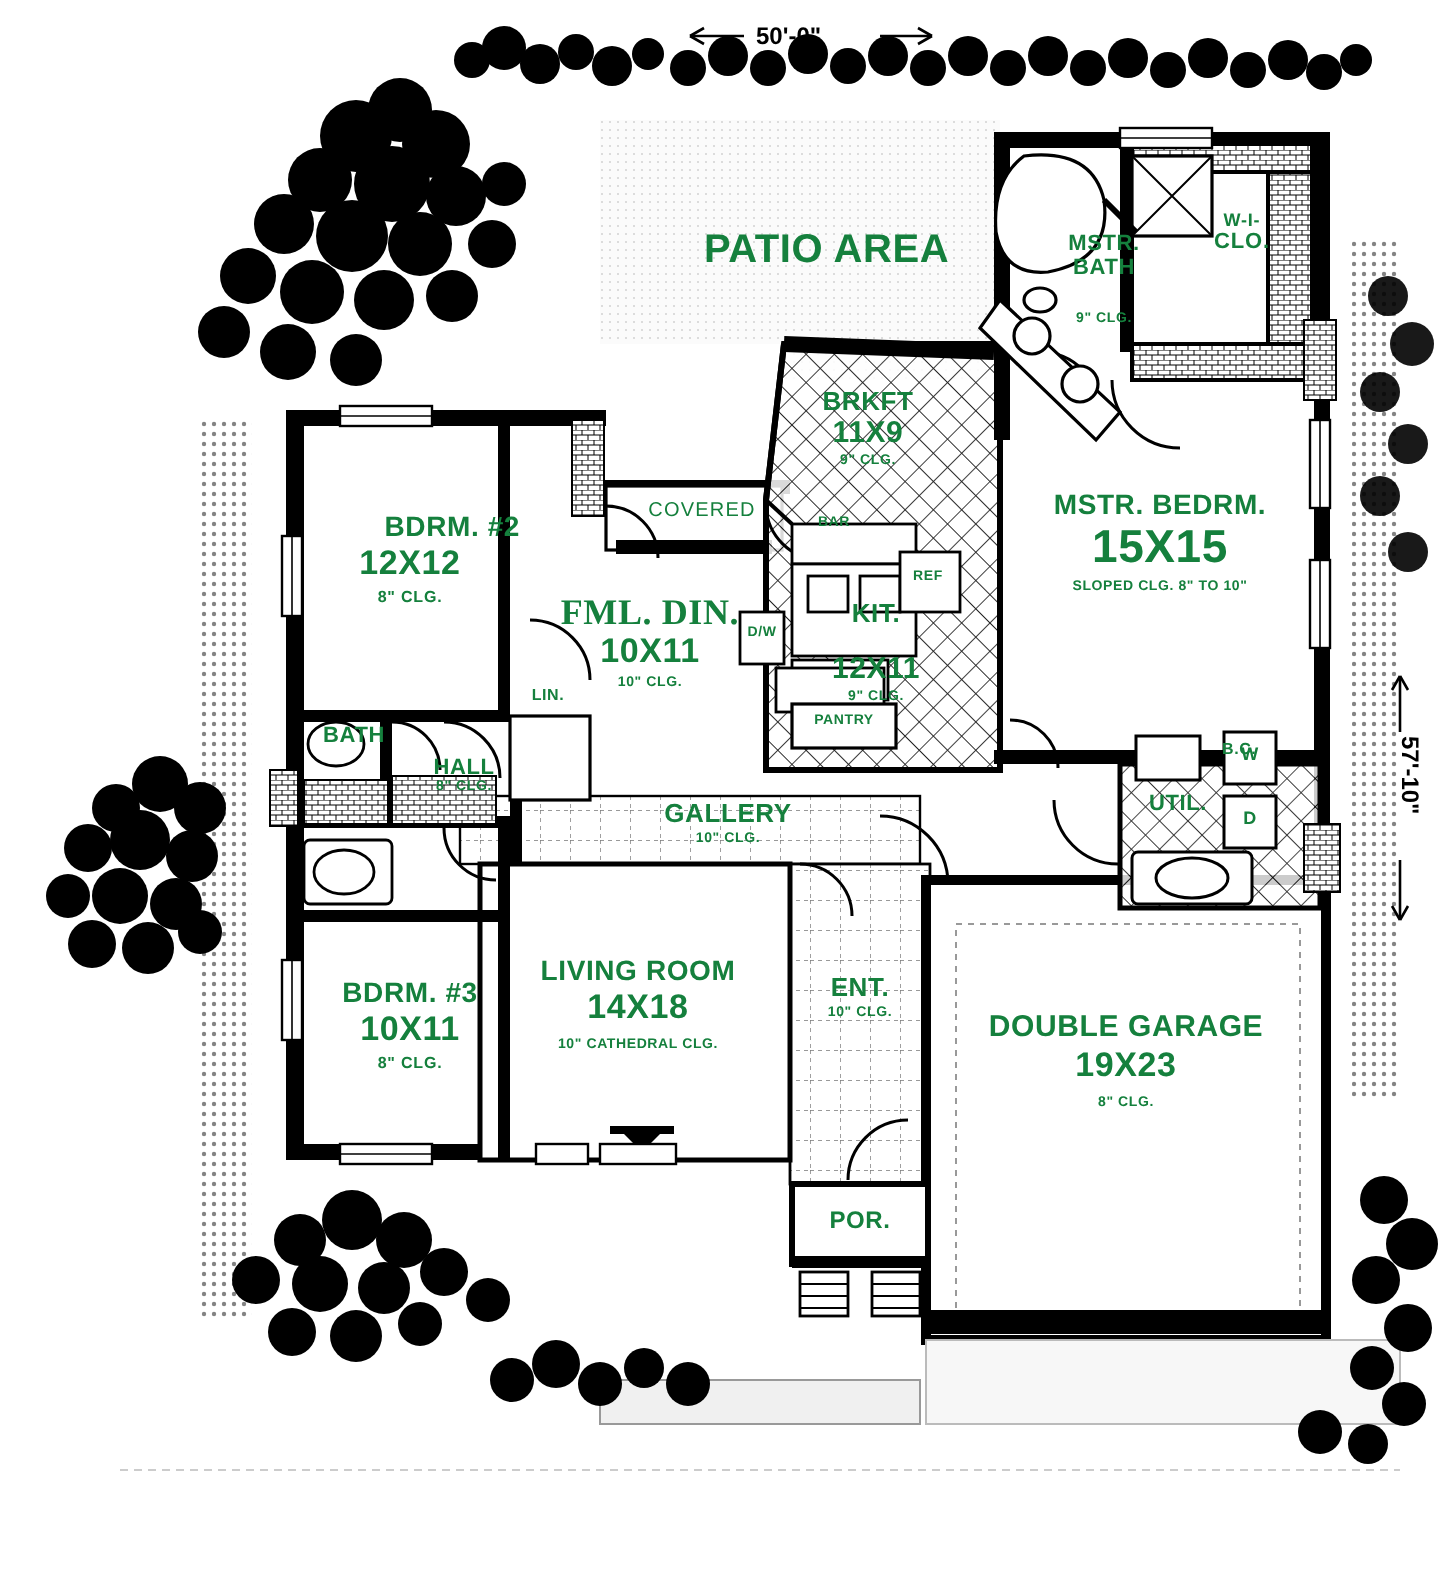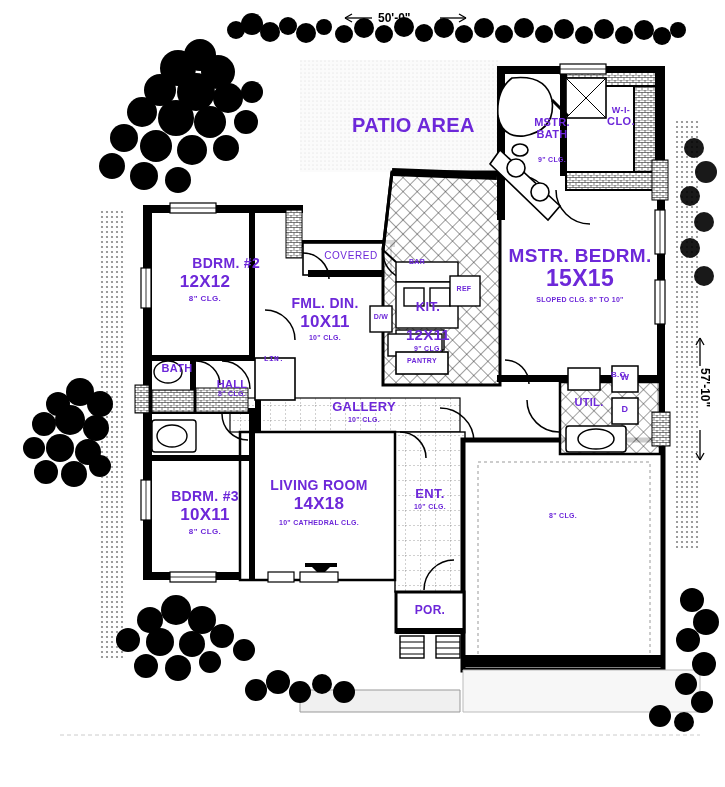--- a/index.html
+++ b/index.html
@@ -10,21 +10,21 @@
   #plan{
     position:relative;
     width:725px;
     height:787px;
     background:#ffffff;
     overflow:hidden;
   }
   .room-label{
     position:absolute;
     text-align:center;
-    color:#6d28d9;
+    color:#15803d;
     line-height:1.12;
     white-space:nowrap;
     letter-spacing:0.3px;
   }
   .rl-name{font-weight:bold;}
   .rl-dim{font-weight:bold;}
   .rl-clg{font-weight:bold;letter-spacing:0.5px;}
   .dimtext{
     position:absolute;
     font-weight:bold;
@@ -403,48 +403,53 @@
 
   <div class="room-label" style="left:148px; top:362px; width:58px;">
     <div class="rl-name" style="font-size:11px;">BATH</div>
   </div>
 
   <div class="room-label" style="left:205px; top:378px; width:54px;">
     <div class="rl-name" style="font-size:11px;">HALL</div>
     <div class="rl-clg xsm">8" CLG.</div>
   </div>
 
-  <div class="room-label" style="left:253px; top:355px; width:42px;font-family:Liberation Mono, monospace;">
+  <div class="room-label" style="left:253px; top:344px; width:42px;">
     <div class="xsm" style="font-size:8px;">LIN.</div>
   </div>
 
   <div class="room-label" style="left:305px; top:250px; width:92px;">
     <div style="font-size:10px;font-weight:normal;letter-spacing:0.6px;">COVERED</div>
   </div>
 
   <div class="room-label" style="left:272px; top:296px; width:106px;">
-    <div class="rl-name" style="font-size:14px;">FML. DIN.</div>
+    <div class="rl-name" style="font-size:18px;font-family:Liberation Serif, serif;">FML. DIN.</div>
     <div class="rl-dim" style="font-size:17px;">10X11</div>
     <div class="rl-clg xsm" style="margin-top:3px;">10" CLG.</div>
   </div>
 
   <div class="room-label" style="left:369px; top:313px; width:24px;">
     <div class="xsm">D/W</div>
   </div>
 
+  <div class="room-label" style="left:396px; top:194px; width:76px;">
+    <div class="rl-name" style="font-size:13px;">BRKFT</div>
+    <div class="rl-dim" style="font-size:15px;">11X9</div>
+    <div class="rl-clg xsm" style="margin-top:2px;">9" CLG.</div>
+  </div>
 
   <div class="room-label" style="left:402px; top:258px; width:30px;">
     <div class="xsm">BAR</div>
   </div>
 
   <div class="room-label" style="left:450px; top:285px; width:28px;">
     <div class="xsm">REF</div>
   </div>
 
-  <div class="room-label" style="left:395px; top:300px; width:66px;text-align:center;">
+  <div class="room-label" style="left:405px; top:300px; width:66px;text-align:center;">
     <div class="rl-name" style="font-size:13px;">KIT.</div>
     <div class="rl-dim" style="font-size:15px;margin-top:12px;">12X11</div>
     <div class="rl-clg xsm" style="margin-top:2px;">9" CLG.</div>
   </div>
 
   <div class="room-label" style="left:398px; top:357px; width:48px;">
     <div class="xsm">PANTRY</div>
   </div>
 
   <div class="room-label" style="left:524px; top:116px; width:56px;">
@@ -454,21 +459,21 @@
   <div class="room-label" style="left:524px; top:156px; width:56px;">
     <div class="xsm">9" CLG.</div>
   </div>
 
   <div class="room-label" style="left:598px; top:105px; width:46px;">
     <div class="sm" style="font-size:9px;">W-I-</div>
     <div class="sm" style="font-size:11px;">CLO.</div>
   </div>
 
   <div class="room-label" style="left:500px; top:245px; width:160px;">
-    <div class="rl-name" style="font-size:19px;">MSTR. BEDRM.</div>
+    <div class="rl-name" style="font-size:14px;">MSTR. BEDRM.</div>
     <div class="rl-dim" style="font-size:23px;">15X15</div>
     <div class="rl-clg xsm" style="margin-top:4px;">SLOPED CLG.   8" TO 10"</div>
   </div>
 
   <div class="room-label" style="left:570px; top:371px; width:16px;padding-left:41px;">
     <div class="xsm" style="font-size:8px;">B.C.</div>
   </div>
 
   <div class="room-label" style="left:614px; top:372px; width:22px;">
     <div class="xsm" style="font-size:9px;">W</div>
@@ -496,16 +501,18 @@
   <div class="room-label" style="left:403px; top:487px; width:54px;">
     <div class="rl-name" style="font-size:13px;">ENT.</div>
     <div class="rl-clg xsm" style="margin-top:1px;">10" CLG.</div>
   </div>
 
   <div class="room-label" style="left:404px; top:604px; width:52px;">
     <div class="rl-name" style="font-size:12px;">POR.</div>
   </div>
 
   <div class="room-label" style="left:478px; top:506px; width:170px;">
+    <div class="rl-name" style="font-size:15px;">DOUBLE GARAGE</div>
+    <div class="rl-dim" style="font-size:17px;">19X23</div>
     <div class="rl-clg xsm" style="margin-top:6px;">8" CLG.</div>
   </div>
 
 </div>
 
 </body></html>

